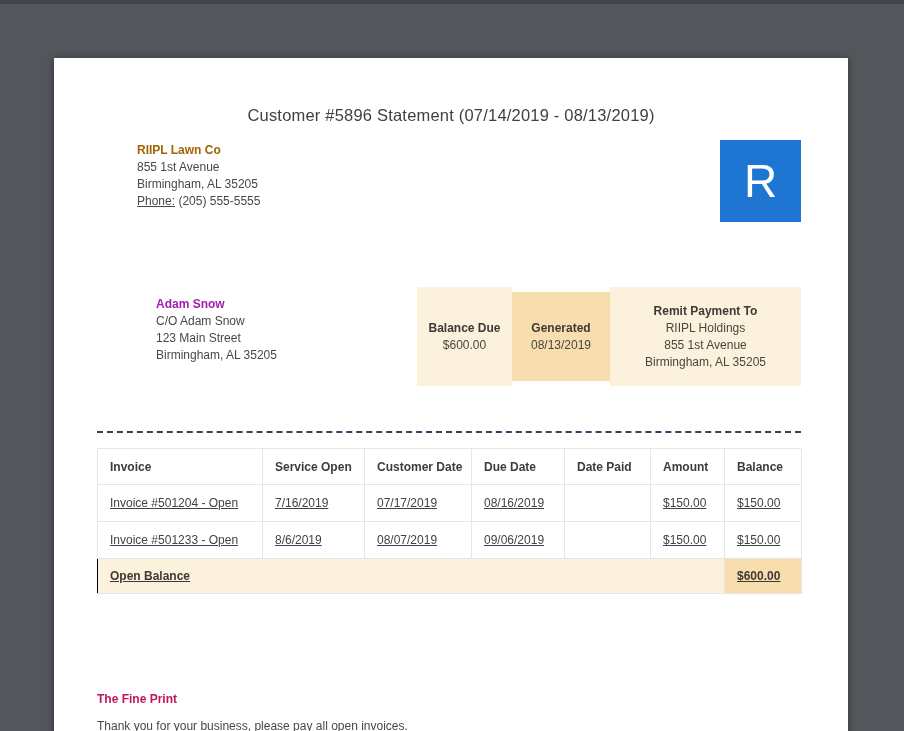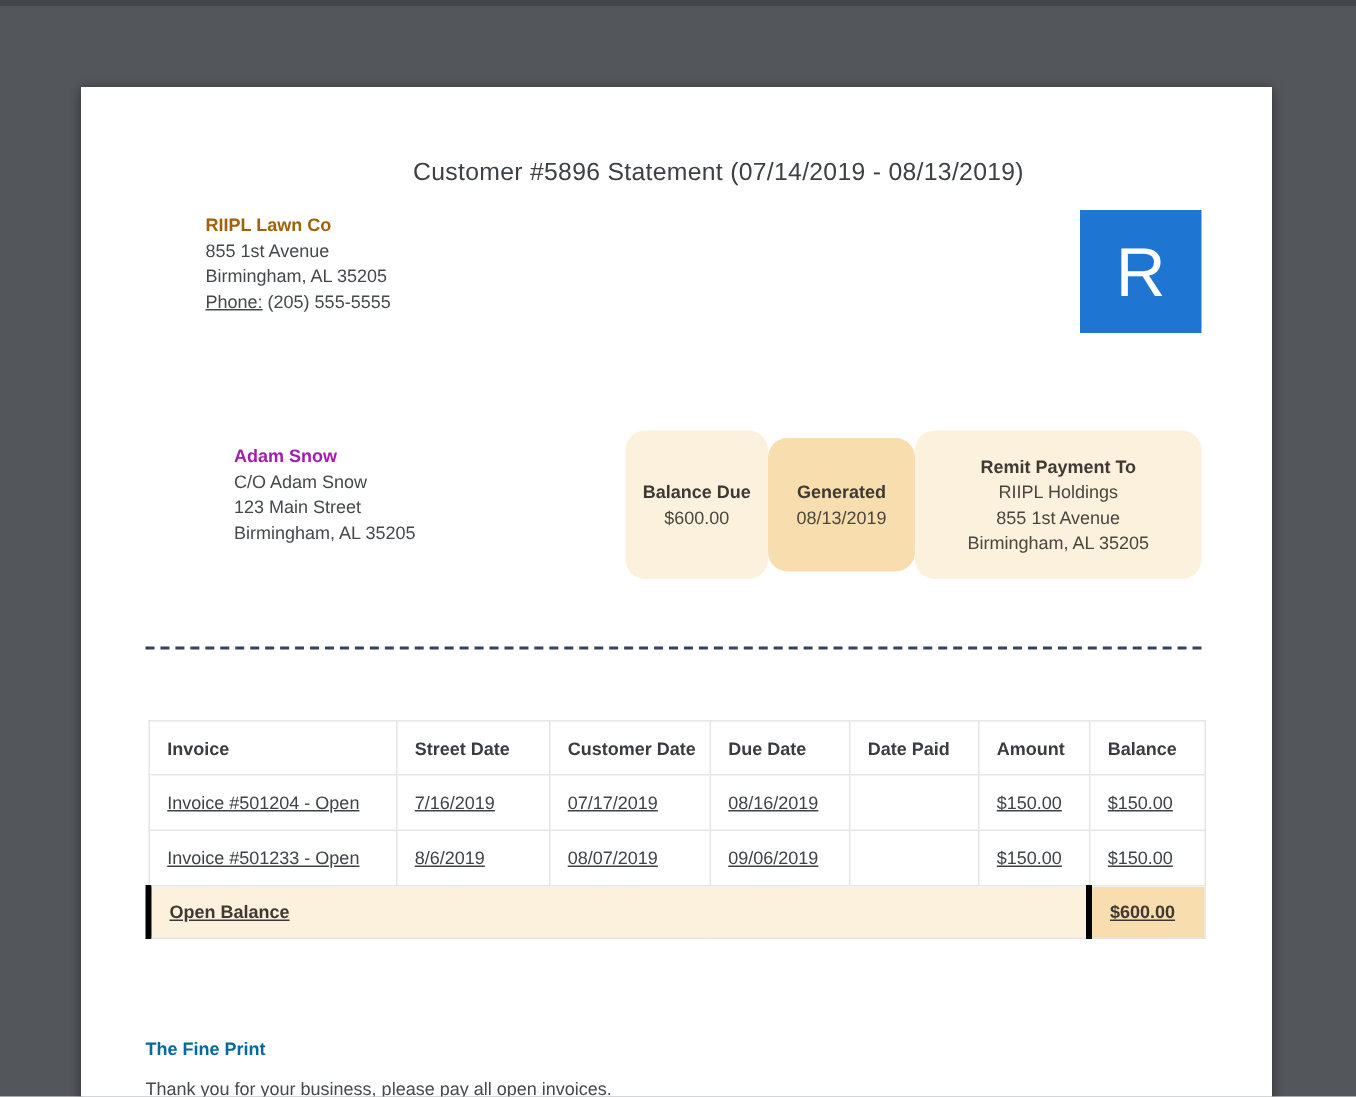--- a/index.html
+++ b/index.html
@@ -15,21 +15,21 @@
     background:#42464b;
   }
   .page {
     position:absolute; left:54px; top:58px; width:794px; height:940px;
     background:#ffffff;
     box-shadow:0 1px 7px rgba(0,0,0,0.45);
   }
   .doc-title {
     position:absolute; top:48px; left:0; width:794px;
     text-align:center;
-    font-size:16.5px; color:#3d4146; letter-spacing:0.2px;margin-left:28px;
+    font-size:16.5px; color:#3d4146; letter-spacing:0.2px;
   }
   
   .company { position:absolute; left:83px; top:84px; font-size:12px; line-height:17px; color:#45484d; }
   .company .name { font-weight:bold; color:#a16207; }
   .phone-label { text-decoration:underline; }
   
   .logo {
     position:absolute; top:82px; right:47px; width:81px; height:82px;
     background:#1e76d2; color:#ffffff;
     display:flex; align-items:center; justify-content:center;
@@ -38,51 +38,51 @@
   
   .customer { position:absolute; left:102px; top:238px; font-size:12px; line-height:17px; color:#45484d; }
   .customer .name { font-weight:bold; color:#a21caf; }
   
   .summary {
     position:absolute; left:363px; top:224px; width:384px; height:109px;
     display:flex; align-items:center;
   }
   .sum-box {
     display:flex; flex-direction:column; justify-content:center; align-items:center;
-    text-align:center; font-size:12px; line-height:17px; color:#4a463f;border-radius:13px;
+    text-align:center; font-size:12px; line-height:17px; color:#4a463f;
   }
   .sum-box .lbl { font-weight:bold; color:#3e3a33; }
   .box-balance { width:95px; height:99px; background:#fcf1dd; }
   .box-generated { width:98px; height:89px; background:#f8deae; }
   .box-remit { width:191px; height:99px; background:#fcf1dd; }
   
   .dashed-sep {
     position:absolute; left:43px; top:373px; width:704px; height:0;
     border-top:2px dashed #36415f;
   }
   
   table.invoices {
     position:absolute; left:43px; top:390px; width:704px;
     border-collapse:collapse; table-layout:fixed;
-    font-size:12px; color:#3f4347;margin-top:32px;
+    font-size:12px; color:#3f4347;
   }
   table.invoices th, table.invoices td {
     border:1px solid #e6e6e6;
     text-align:left; padding-left:12px;
     overflow:hidden; white-space:nowrap;
   }
   table.invoices th { height:36px; font-weight:bold; color:#393d42; }
   table.invoices td { height:37px;text-decoration:underline; }
   tr.footer-row td {
     height:35px; background:#fcf1dd; font-weight:bold; color:#3e3a33;
-    border-left:4px solid #000000; border-right:1px solid #e6e6e6;
+    border-left:1px solid #000000; border-right:1px solid #e6e6e6;
   }
   tr.footer-row td.footer-total { background:#f8deae; }
   
-  .fine-heading { position:absolute; left:43px; top:634px; font-size:12px; font-weight:bold; color:#0369a1; }
+  .fine-heading { position:absolute; left:43px; top:634px; font-size:12px; font-weight:bold; color:#be185d; }
   .fine-text { position:absolute; left:43px; top:661px; font-size:12px; color:#45484d; }
 </style>
 </head>
 <body>
 
 <div class="top-strip"></div>
 
 <div class="page">
 
   <div class="doc-title">Customer #5896 Statement (07/14/2019 - 08/13/2019)</div>
@@ -130,21 +130,21 @@
         <col style="width:102px">
         <col style="width:107px">
       <col style="width:93px">
         <col style="width:86px">
         <col style="width:74px">
         <col style="width:77px">
     </colgroup>
     <thead>
       <tr>
         <th>Invoice</th>
-        <th>Street Date</th>
+        <th>Service Open</th>
         <th>Customer Date</th>
         <th>Due Date</th>
         <th>Date Paid</th>
         <th>Amount</th>
         <th>Balance</th>
       </tr>
     </thead>
     <tbody>
       <tr>
         <td>Invoice #501204 - Open</td>

